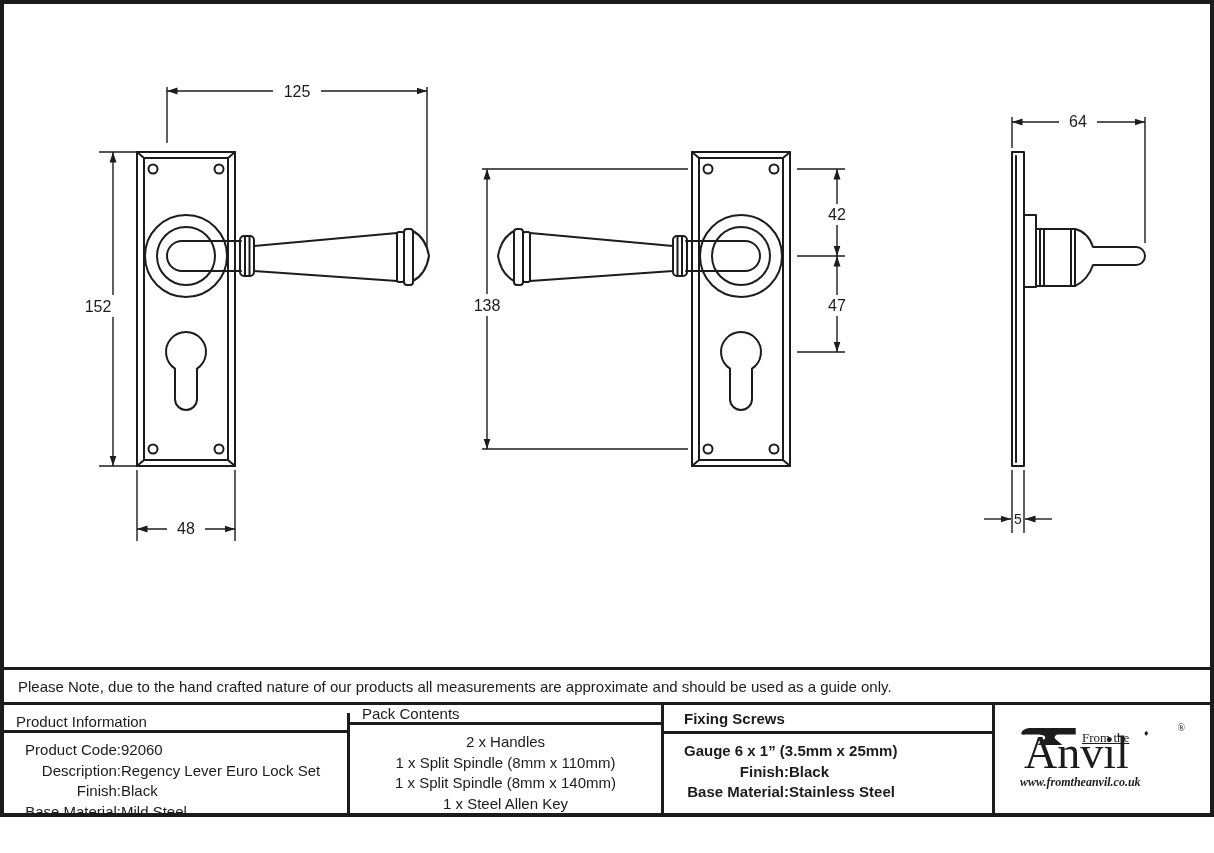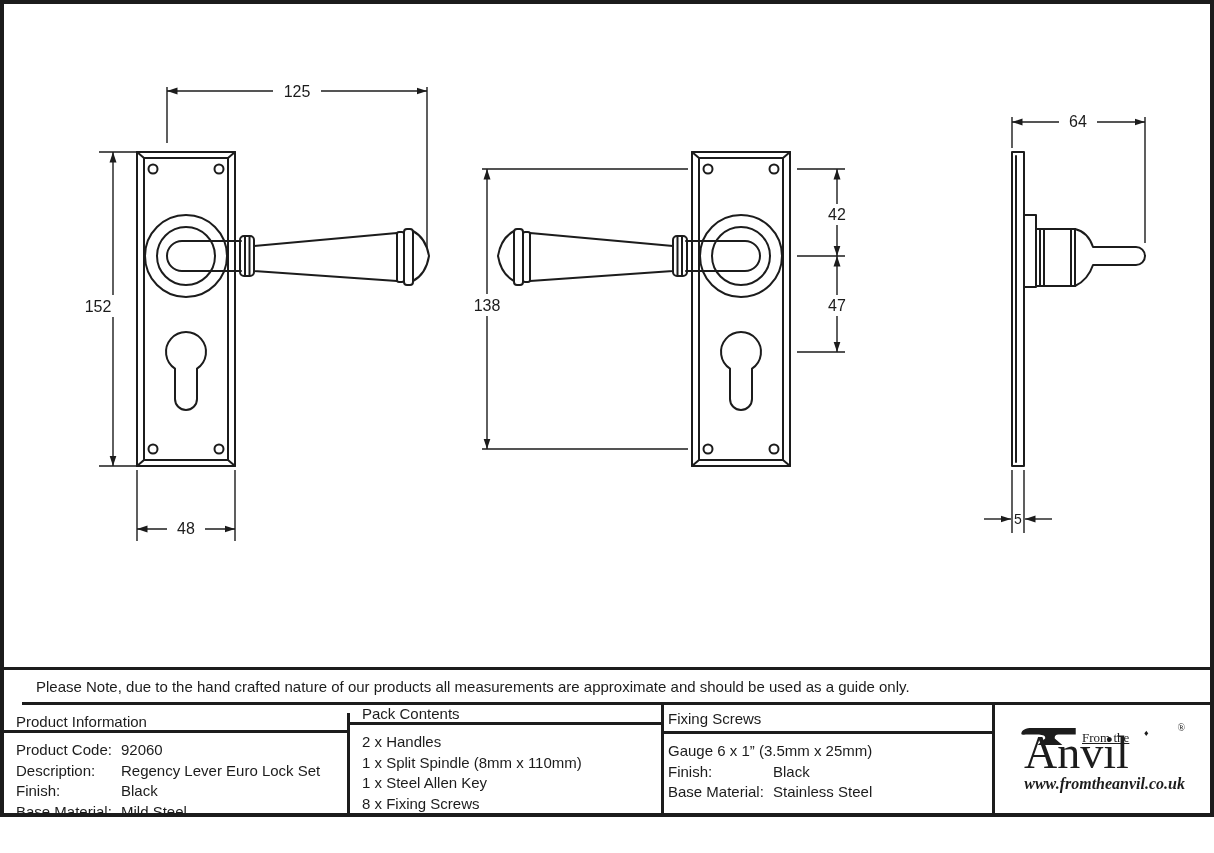--- a/index.html
+++ b/index.html
@@ -10,45 +10,45 @@
   }
   .drawing-area{height:663px;border-bottom:3px solid #1c1c1c;position:relative;overflow:hidden;}
   .drawing-area svg{display:block;}
   .obj{stroke:#1c1c1c;stroke-width:2;fill:none;stroke-linejoin:round;stroke-linecap:round;}
   .dim{stroke:#1c1c1c;stroke-width:1.4;fill:none;}
   .label-bg{fill:#ffffff;stroke:none;}
   .dim-label{font:16px "Liberation Sans",sans-serif;fill:#1c1c1c;text-anchor:middle;}
   .dim-label.small{font-size:14px;}
   .note-bar{
     height:35px;box-sizing:border-box;border-bottom:3px solid #1c1c1c;
-    display:flex;align-items:center;padding:0 16px 0 14px;font-size:15px;margin-left:18px;
+    display:flex;align-items:center;padding:0 16px 0 14px;font-size:15px;
   }
   .spec{flex:1;display:flex;min-height:0;}
   .spec-col{box-sizing:border-box;border-right:3px solid #1c1c1c;display:flex;flex-direction:column;}
   .col-product{width:346px;margin-top:8px;}
-  .col-pack{width:314px;}
+  .col-pack{width:314px;text-align:center;}
   .col-screws{width:331px;}
   .col-logo{flex:1;border-right:none;display:flex;align-items:center;justify-content:center;}
   .col-header{
     height:29px;box-sizing:border-box;border-bottom:3px solid #1c1c1c;
     display:flex;align-items:center;padding:0 12px;font-size:15px;
   }
-  .col-screws .col-header, .col-screws .col-body{padding-left:4px;}
+  .col-screws .col-header, .col-screws .col-body{padding-left:20px;font-weight:bold;}
   .col-body{flex:1;padding:7px 12px 0;font-size:15px;line-height:20.5px;}
-  .kv{display:flex;}
+  .kv{display:flex;text-align:right;}
   .kv .k{width:105px;flex-shrink:0;}
   
   .logo{position:relative;width:165px;height:66px;}
   .anvil-glyph{position:absolute;left:0;top:0;width:58px;height:21px;}
   .from-the{position:absolute;left:62px;top:4px;font-family:"Liberation Serif",serif;font-size:13px;text-decoration:underline;}
   .diamond{position:absolute;left:124px;top:2px;font-size:9px;}
   .reg{position:absolute;right:0;top:-4px;font-family:"Liberation Serif",serif;font-size:10px;}
   .logo-word{position:absolute;left:4px;top:4px;font-family:"Liberation Serif",serif;font-size:46px;line-height:46px;letter-spacing:0px;}
-  .logo-url{position:absolute;left:0;top:49px;width:100%;text-align:right;
-    font-family:"Liberation Serif",serif;font-style:italic;font-weight:bold;font-size:16px;}
+  .logo-url{position:absolute;left:0;top:49px;width:100%;text-align:left;
+    font-family:"Liberation Serif",serif;font-style:italic;font-weight:bold;font-size:12px;}
 </style>
 </head>
 <body>
 
 <div class="page">
 
   <div class="drawing-area">
     <svg width="1206" height="663" viewBox="4 4 1206 663">
       <defs>
         <marker id="arr" orient="auto-start-reverse" markerUnits="userSpaceOnUse" markerWidth="11" markerHeight="8" refX="10.5" refY="3.5" viewBox="0 0 11 7">
@@ -184,20 +184,21 @@
           <span class="v">Mild Steel</span>
         </div>
       </div>
     </div>
 
     <div class="spec-col col-pack">
       <div class="col-header">Pack Contents</div>
       <div class="col-body">
         <div>2 x Handles</div>
         <div>1 x Split Spindle (8mm x 110mm)</div>
+        <div>1 x Split Spindle (8mm x 140mm)</div>
         <div>1 x Steel Allen Key</div>
         <div>8 x Fixing Screws</div>
       </div>
     </div>
 
     <div class="spec-col col-screws">
       <div class="col-header">Fixing Screws</div>
       <div class="col-body">
         <div class="kv">
           <span class="v">Gauge 6 x 1” (3.5mm x 25mm)</span>

